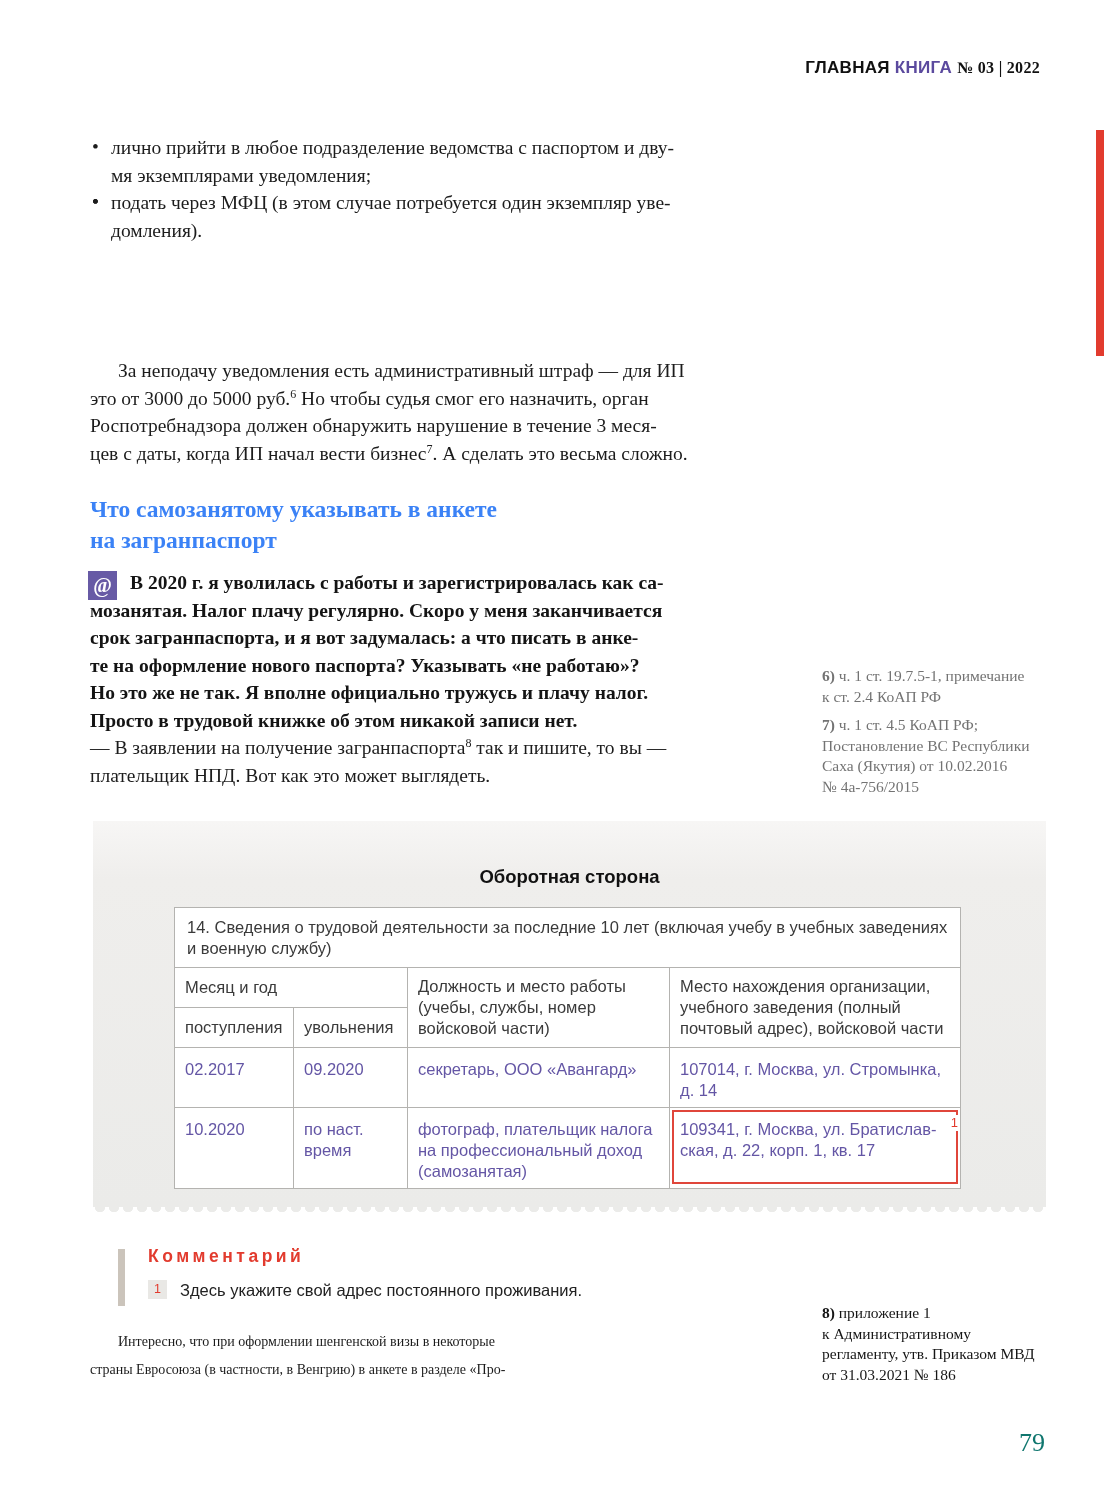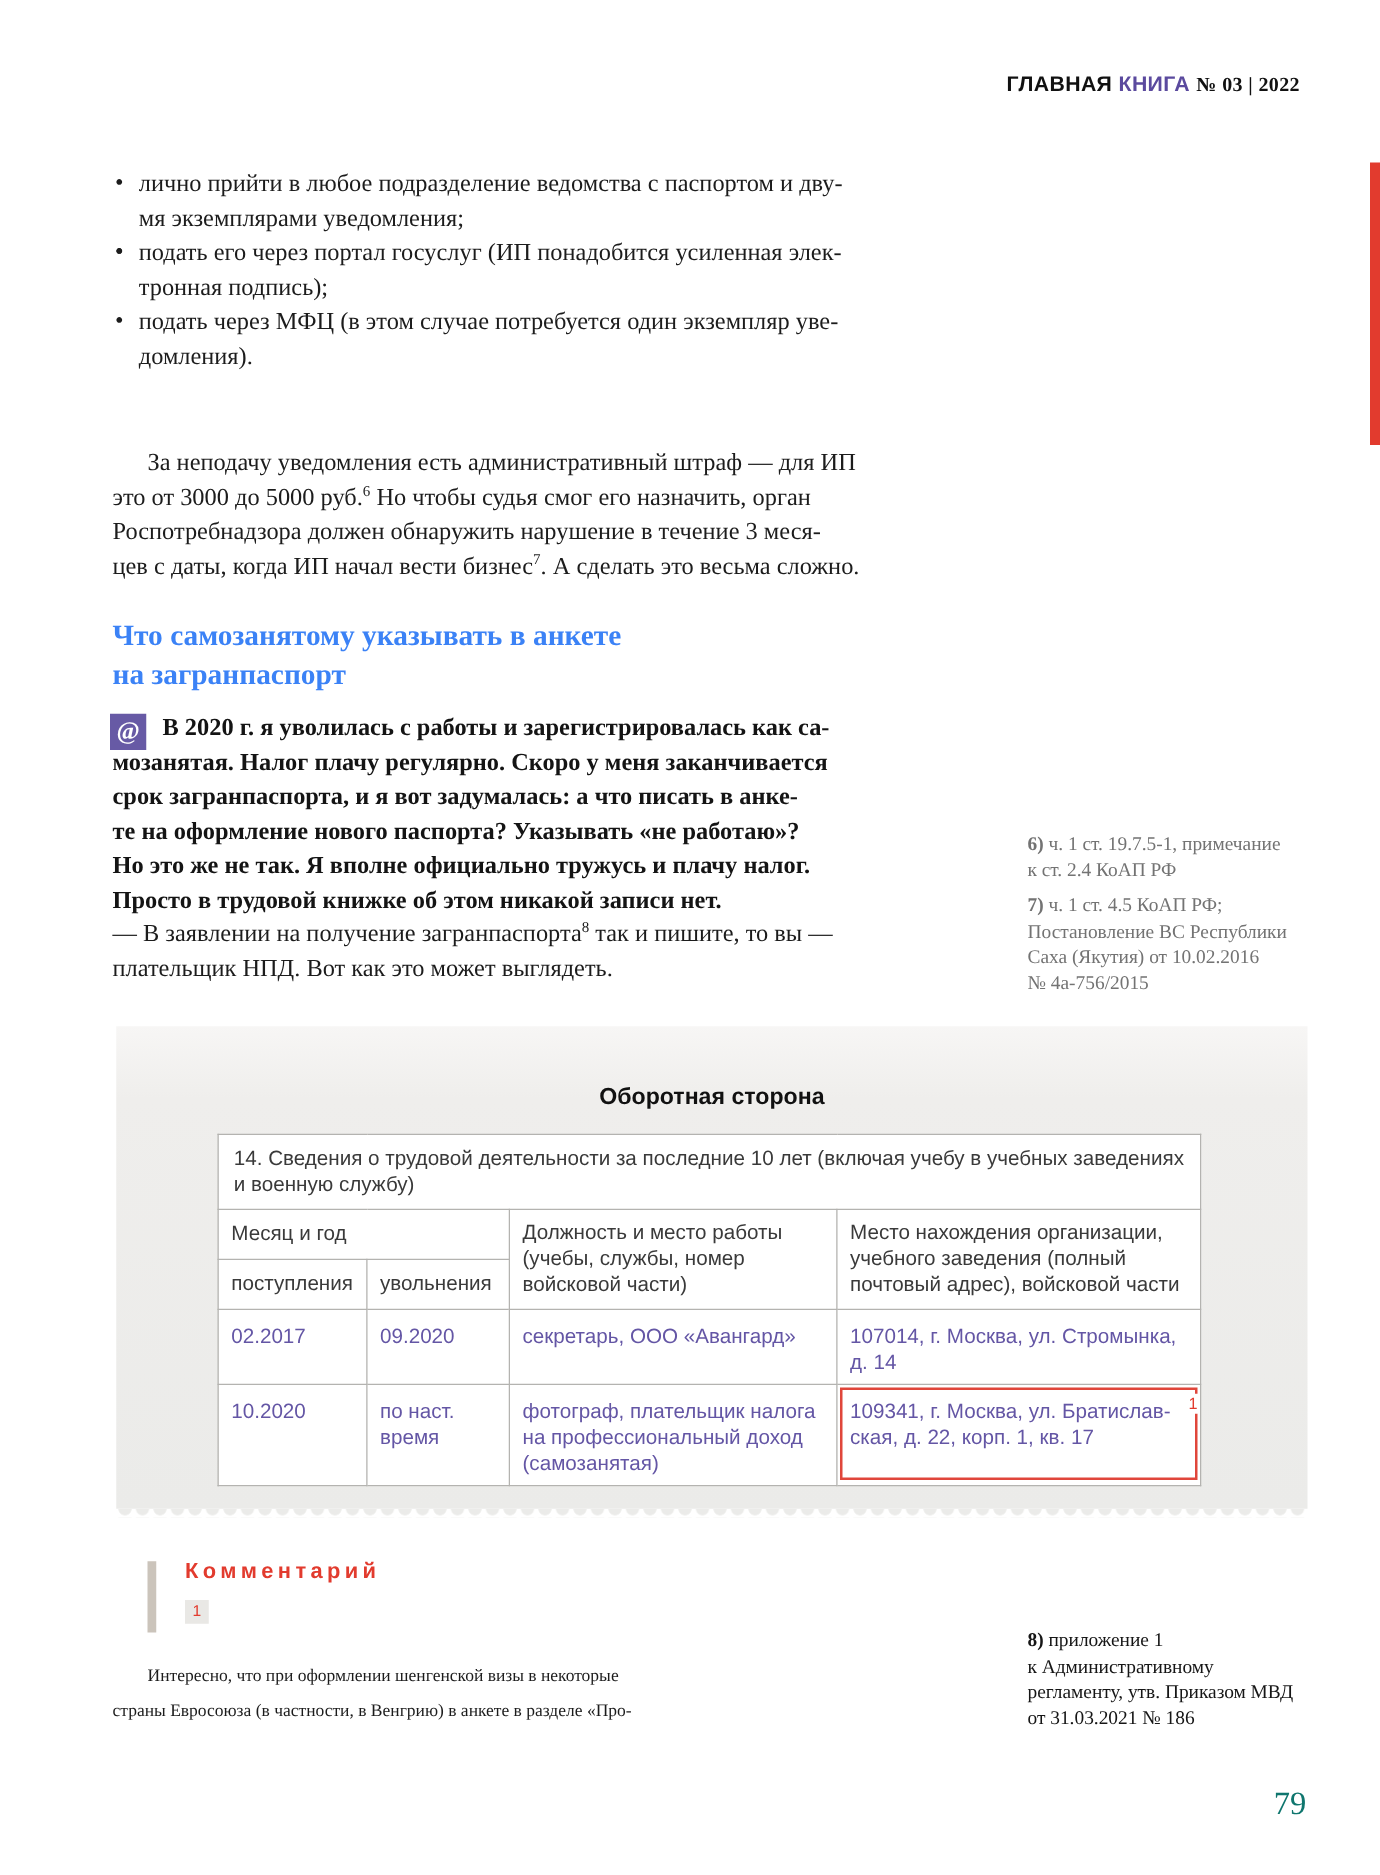--- a/index.html
+++ b/index.html
@@ -91,22 +91,21 @@
 <div class="page">
 
   <div class="header-line"><span>ГЛАВНАЯ</span> <span class="brand-purple">КНИГА</span> <span class="issue">№ 03 | 2022</span></div>
 
   <div class="red-tab"></div>
 
   <div class="bullets">
     <div class="bullet-item"><span class="dot">•</span><span class="prewrap">лично прийти в любое подразделение ведомства с паспортом и дву-
 мя экземплярами уведомления;</span></div>
     <div class="bullet-item"><span class="dot">•</span></div>
-    <div class="bullet-item"><span class="dot">•</span><span class="prewrap">подать его через портал госуслуг (ИП понадобится усиленная элек-
-тронная подпись);</span></div>
+    <div class="bullet-item"><span class="dot">•</span></div>
     <div class="bullet-item"><span class="dot">•</span><span class="prewrap">подать через МФЦ (в этом случае потребуется один экземпляр уве-
 домления).</span></div>
   </div>
 
   <div class="para1"><span>За неподачу уведомления есть административный штраф — для ИП
 это от 3000 до 5000 руб.</span><sup>6</sup><span> Но чтобы судья смог его назначить, орган
 Роспотребнадзора должен обнаружить нарушение в течение 3 меся-
 цев с даты, когда ИП начал вести бизнес</span><sup>7</sup><span>. А сделать это весьма сложно.</span></div>
 
   <h2 class="heading">Что самозанятому указывать в анкете
@@ -175,21 +174,21 @@
             <td class="purple highlight"><span class="red-frame"></span><span class="marker-1">1</span><span>109341, г. Москва, ул. Братислав-
 ская, д. 22, корп. 1, кв. 17</span></td>
           </tr>
       </tbody>
     </table>
   </div>
 
   <div class="comment">
     <div class="comment-bar"></div>
     <div class="comment-title">Комментарий</div>
-    <div class="comment-item"><span class="comment-num">1</span></div>
+    <div class="comment-item"><span class="comment-num">1</span><span>Здесь укажите свой адрес постоянного проживания.</span></div>
   </div>
 
   <div class="closing">Интересно, что при оформлении шенгенской визы в некоторые
 страны Евросоюза (в частности, в Венгрию) в анкете в разделе «Про-</div>
 
   <div class="side-notes-bottom">
     <div class="side-note"><b>8)</b> <span>приложение 1
 к Административному
 регламенту, утв. Приказом МВД
 от 31.03.2021 № 186</span></div>

